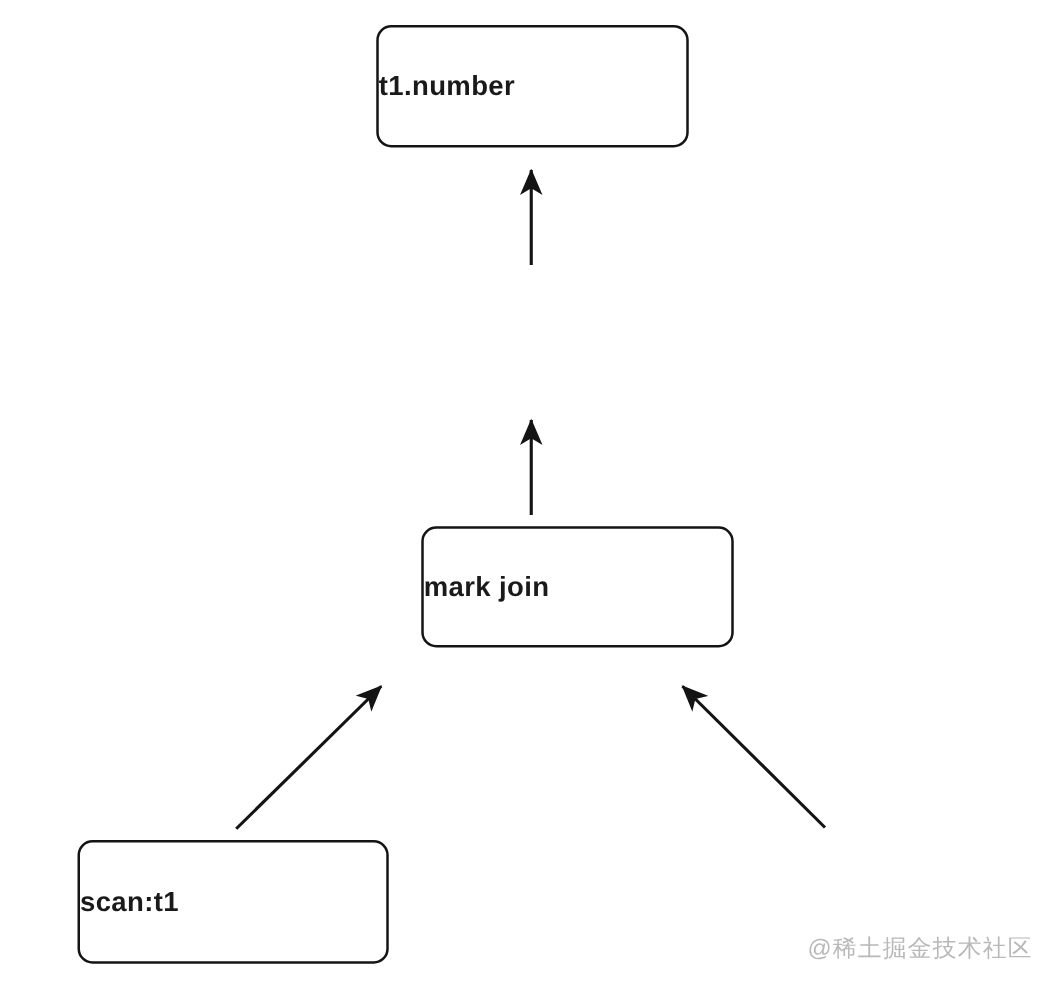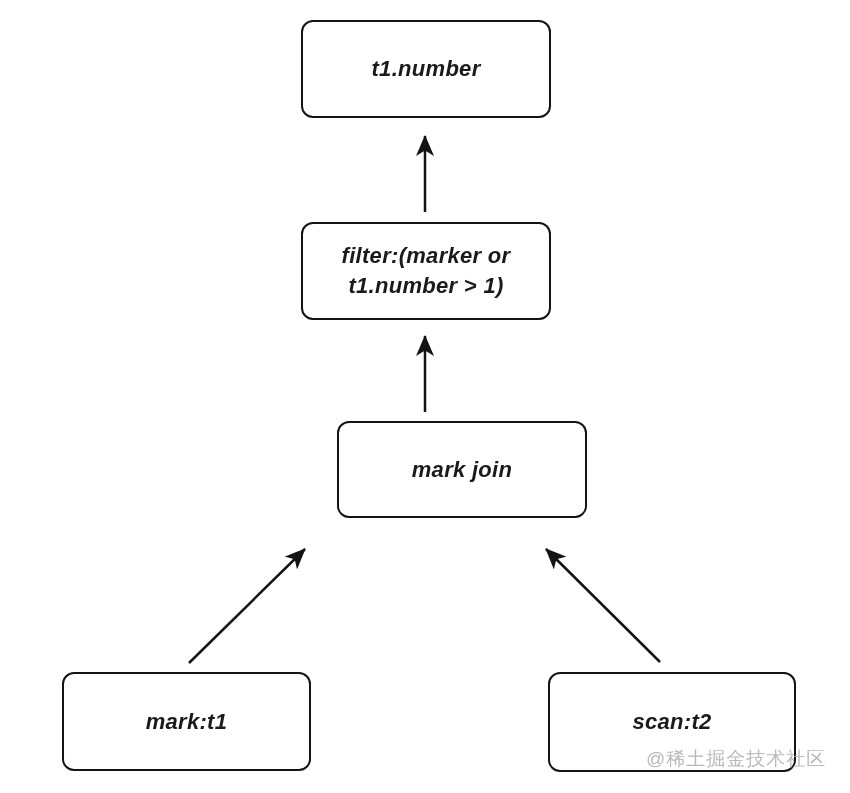--- a/index.html
+++ b/index.html
@@ -24,23 +24,22 @@
     pointer-events: none;
   }
   .node {
     position: absolute;
     box-sizing: border-box;
     background: #ffffff;
     border: 2px solid #141414;
     border-radius: 12px;
     display: flex;
     align-items: center;
-    justify-content: center;
+    justify-content: flex-start;
     text-align: center;
-    font-style: italic;
   }
   .node .label {
     font-size: 22px;
     font-weight: 600;
     letter-spacing: 0.3px;
     color: #1a1a1a;
     line-height: 30px;
     white-space: pre-line;
   }
   .node-t1-number { left: 301px; top: 20px;  width: 250px; height: 98px; }
@@ -74,32 +73,25 @@
     <line x1="425" y1="212" x2="425" y2="136" stroke="#141414" stroke-width="2.5" marker-end="url(#arrowhead)"></line>
     <line x1="425" y1="412" x2="425" y2="336" stroke="#141414" stroke-width="2.5" marker-end="url(#arrowhead)"></line>
     <line x1="189" y1="663" x2="305" y2="549" stroke="#141414" stroke-width="2.5" marker-end="url(#arrowhead)"></line>
     <line x1="660" y1="662" x2="546" y2="549" stroke="#141414" stroke-width="2.5" marker-end="url(#arrowhead)"></line>
   </svg>
 
   <div class="node node-t1-number">
     <span class="label">t1.number</span>
   </div>
 
-  <div class="node node-filter">
-    <span class="label">filter:(marker or
-t1.number &gt; 1)</span>
-  </div>
 
   <div class="node node-mark-join">
     <span class="label">mark join</span>
   </div>
 
   <div class="node node-scan-t1">
-    <span class="label">mark:t1</span>
+    <span class="label">scan:t1</span>
   </div>
 
-  <div class="node node-scan-t2">
-    <span class="label">scan:t2</span>
-  </div>
 
   <div class="watermark">@稀土掘金技术社区</div>
 
 </div>
 
 </body></html>

